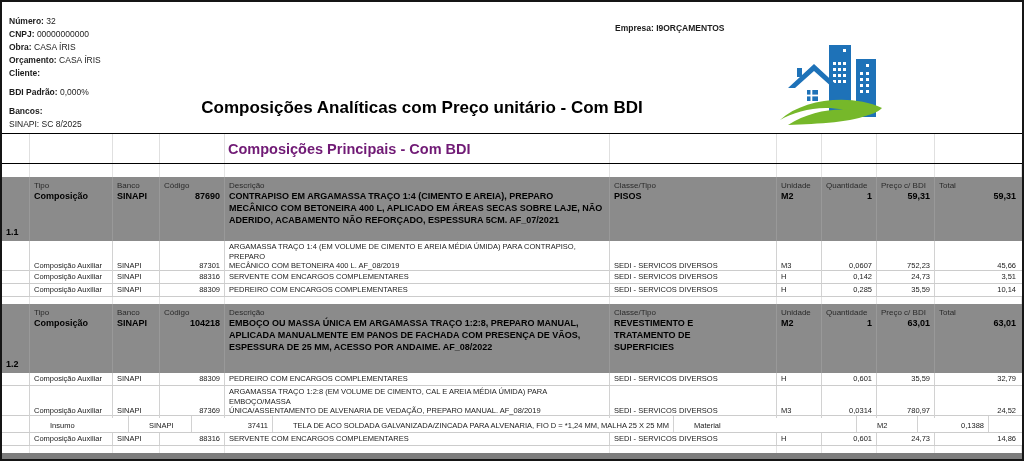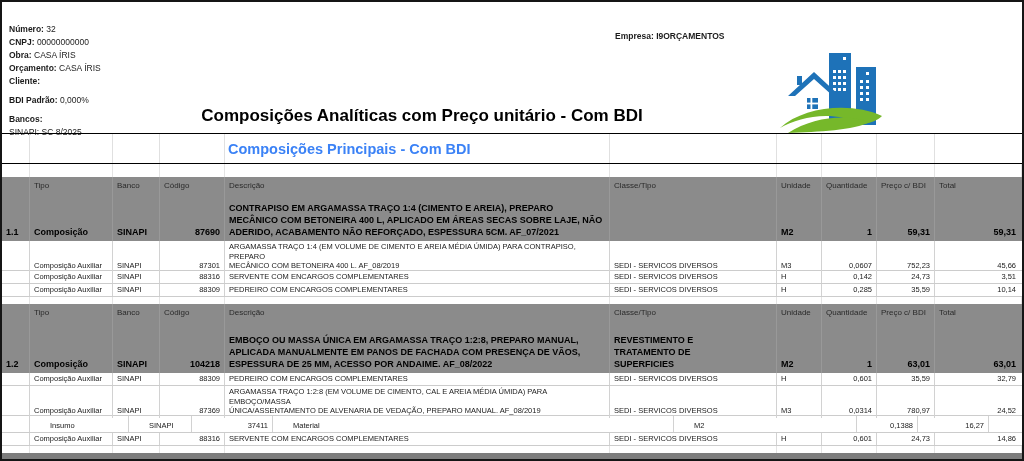--- a/index.html
+++ b/index.html
@@ -3,41 +3,41 @@
 <meta charset="utf-8">
 <style>
   * { margin:0; padding:0; box-sizing:border-box; }
   html,body { background:#e8e8e8; }
   body { font-family:"Liberation Sans", sans-serif; }
   .page {
     position:relative; width:1024px; height:461px; background:#ffffff;
     border:2px solid #151515; overflow:hidden;
   }
   
-  .hdr { position:absolute; left:0; top:12px; width:1020px; height:131px; background:#fff; }
+  .hdr { position:absolute; left:0; top:4px; width:1020px; height:131px; background:#fff; }
   .info { position:absolute; left:7px; top:9px; font-size:8.5px; color:#1c1c1c; line-height:13px; white-space:nowrap; }
   .info .ln b { font-weight:bold; }
   .gap-sm { height:6px; }
   .empresa { position:absolute; left:613px; top:17px; font-size:8.5px; font-weight:bold; color:#1c1c1c; white-space:nowrap; }
   .rpt-title { position:absolute; left:0; top:52px; width:840px; text-align:center; font-size:17px; font-weight:bold; color:#000; letter-spacing:0;margin-top:40px; }
   .logo { position:absolute; left:772px; top:26px; width:118px; height:94px; }
   
   .tbl { position:absolute; left:0; top:131px; width:1020px; }
   .grid10 { display:grid; grid-template-columns:28px 83px 47px 65px 385px 167px 45px 55px 58px 87px; }
   .sec-row { height:31px; border-top:1.5px solid #000; border-bottom:1.5px solid #000; }
   .sec-row .c { border-right:1px solid #e0e0e0; }
   .sec-row .c:last-child { border-right:none; }
-  .sec-title { display:flex; align-items:center; font-size:14.5px; font-weight:bold; color:#3b82f6; white-space:nowrap; padding-left:3px; overflow:visible; }
+  .sec-title { display:flex; align-items:center; font-size:14.5px; font-weight:bold; color:#701a75; white-space:nowrap; padding-left:3px; overflow:visible; }
   .gap-row { height:13px; }
   .gap-row .c, .gap-row7 .c { border-right:1px solid #e4e4e4; }
   .gap-row7 { height:7px; }
   
   .band { background:#8b8b8b; }
   .band.h64 { height:64px; } .band.h69 { height:69px; }
-  .band .cell { display:flex; flex-direction:column; justify-content:space-between; padding:4px 4px 3px 4px; border-right:1px solid rgba(255,255,255,0.12); overflow:visible; }
+  .band .cell { display:flex; flex-direction:column; padding:4px 4px 3px 4px; border-right:1px solid rgba(255,255,255,0.12); overflow:visible; }
   .band .cell:last-child { border-right:none; }
   .band .lbl { font-size:8px; color:#2a2a2a; white-space:nowrap; }
   .band .val { font-size:9px; font-weight:bold; color:#000; line-height:12px; white-space:nowrap; }
   .band .val.wrap { white-space:pre-line; }
   .band .num { justify-content:flex-end; }
   .band .ar { text-align:right; }
   
   .row { background:#fff; border-bottom:1px solid #cccccc; }
   .row.h30 { height:30px; } .row.h13 { height:13px; } .row.h17 { height:17px;gap:16px; }
   .row .c { display:flex; align-items:flex-end; padding:1px 4px 2px 4px; border-right:1px solid #d2d2d2; font-size:7.5px; color:#1a1a1a; line-height:9.5px; overflow:hidden; }
@@ -163,20 +163,21 @@
           <span class="val ar">87690</span>
         </div>
       <div class="cell">
           <span class="lbl">Descrição</span>
           <span class="val wrap">CONTRAPISO EM ARGAMASSA TRAÇO 1:4 (CIMENTO E AREIA), PREPARO
 MECÂNICO COM BETONEIRA 400 L, APLICADO EM ÁREAS SECAS SOBRE LAJE, NÃO
 ADERIDO, ACABAMENTO NÃO REFORÇADO, ESPESSURA 5CM. AF_07/2021</span>
         </div>
       <div class="cell">
           <span class="lbl">Classe/Tipo</span>
+          <span class="val wrap">PISOS</span>
         </div>
       <div class="cell">
           <span class="lbl">Unidade</span>
           <span class="val">M2</span>
         </div>
       <div class="cell">
           <span class="lbl">Quantidade</span>
           <span class="val ar">1</span>
         </div>
       <div class="cell">
@@ -308,20 +309,21 @@
       <div class="c nw">M3</div>
       <div class="c ar">0,0314</div>
       <div class="c ar">780,97</div>
       <div class="c ar pr6">24,52</div>
     </div>
     <div class="grid10 row h17">
       <div class="c"></div>
       <div class="c nw">Insumo</div>
       <div class="c nw">SINAPI</div>
       <div class="c ar">37411</div>
+      <div class="c nw">TELA DE ACO SOLDADA GALVANIZADA/ZINCADA PARA ALVENARIA, FIO D = *1,24 MM, MALHA 25 X 25 MM</div>
       <div class="c nw">Material</div>
       <div class="c nw">M2</div>
       <div class="c ar">0,1388</div>
       <div class="c ar">16,27</div>
       <div class="c ar pr6">2,25</div>
     </div>
     <div class="grid10 row h13">
       <div class="c"></div>
       <div class="c nw">Composição Auxiliar</div>
       <div class="c nw">SINAPI</div>

